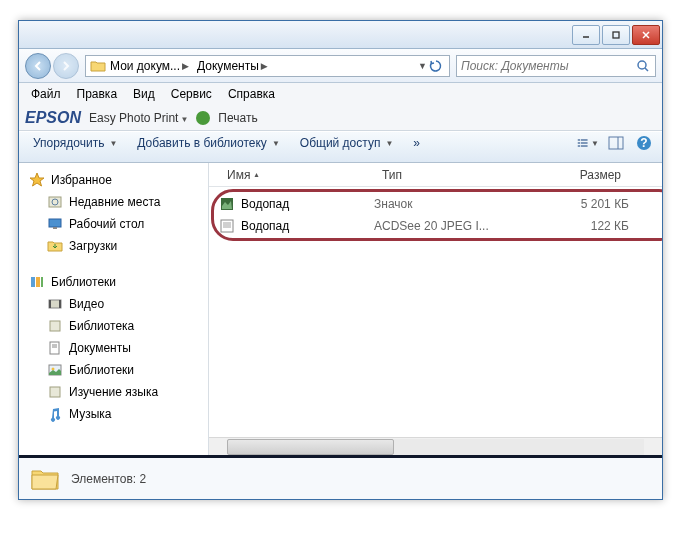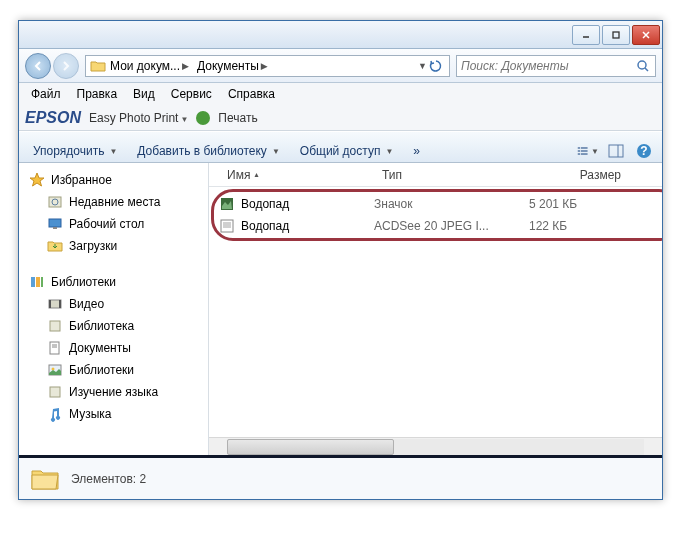--- a/index.html
+++ b/index.html
@@ -19,21 +19,21 @@
 .refresh{width:18px;height:18px;display:flex;align-items:center;justify-content:center;cursor:pointer}
 .searchbox{width:200px;height:22px;border:1px solid #a0b0c0;background:#fff;display:flex;align-items:center;padding:0 4px}
 .searchbox input{border:none;outline:none;flex:1;color:#ec4899;font-style:italic}
 .menubar{height:22px;display:flex;align-items:center;padding:0 4px;background:#f4f6f9}
 .menuitem{padding:2px 8px;cursor:pointer}
 .epsonbar{height:26px;display:flex;align-items:center;padding:0 6px;gap:8px;background:#f4f6f9;border-bottom:1px solid #d0d8e0}
 .epson-logo{color:#2a4c8a;font-weight:bold;font-style:italic;font-size:16px}
 .epson-link{color:#333;cursor:pointer}
 .darr{font-size:8px;color:#555;margin-left:2px}
 .print-icon{width:14px;height:14px;background:#4a9a3a;border-radius:50%;display:inline-block;vertical-align:middle}
-.toolbar{height:32px;background:linear-gradient(#f6fafd,#dfeaf5);border-top:1px solid #fff;border-bottom:1px solid #b0c0d0;display:flex;align-items:flex-end;padding:0 6px;gap:4px}
+.toolbar{height:32px;background:linear-gradient(#f6fafd,#dfeaf5);border-top:1px solid #fff;border-bottom:1px solid #b0c0d0;display:flex;align-items:flex-start;padding:0 6px;gap:4px}
 .tbtn{padding:4px 8px;color:#1a3a6a;cursor:pointer;display:flex;align-items:center;gap:3px;border-radius:2px}
 .spacer{flex:1}
 .iconbtn{width:24px;height:22px;display:flex;align-items:center;justify-content:center;cursor:pointer;border:1px solid transparent;border-radius:2px}
 .body{flex:1;display:flex;overflow:hidden}
 .sidebar{width:190px;border-right:1px solid #d8dee4;overflow-y:auto;padding:6px 0}
 .navgroup{margin-bottom:14px}
 .navhead{display:flex;align-items:center;gap:6px;padding:3px 10px;cursor:pointer}
 .navitem{display:flex;align-items:center;gap:6px;padding:3px 10px 3px 28px;cursor:pointer}
 .ic{width:16px;height:16px;display:inline-flex;align-items:center;justify-content:center;flex-shrink:0}
 .content{flex:1;display:flex;flex-direction:column;position:relative}
@@ -41,21 +41,21 @@
 .col{padding:0 8px;color:#444;cursor:pointer;display:flex;align-items:center;gap:4px}
 .col.name{width:155px}
 .col.type{width:155px}
 .col.size{width:100px;justify-content:flex-end}
 .sort-ind{font-size:8px;color:#555}
 .filelist{flex:1;padding:6px;position:relative}
 .highlight-ring{position:absolute;left:2px;top:2px;width:470px;height:52px;border:3px solid #9a3540;border-radius:22px;pointer-events:none}
 .filerow{display:flex;align-items:center;height:22px;padding-left:4px;cursor:pointer}
 .fname{width:155px;display:flex;align-items:center;gap:6px}
 .ftype{width:155px;color:#666}
-.fsize{width:100px;text-align:left;color:#666}
+.fsize{width:100px;text-align:right;color:#666}
 .hscroll{height:18px;background:#f0f0f0;border-top:1px solid #d8d8d8;display:flex;align-items:center}
 .hscroll .track{flex:1;height:16px;background:#eaeaea;margin:0 18px;position:relative}
 .hscroll .thumb{position:absolute;left:0;top:0;width:40%;height:100%;background:linear-gradient(#e8e8e8,#cfcfcf);border:1px solid #b0b0b0;border-radius:2px}
 .statusbar{height:44px;border-top:3px solid #0f172a;display:flex;align-items:center;padding:0 10px;gap:10px;background:#f6f9fc}
 .bigfolder{width:32px;height:32px}
 .stext{color:#444}
 </style>
 </head>
 <body>
 

